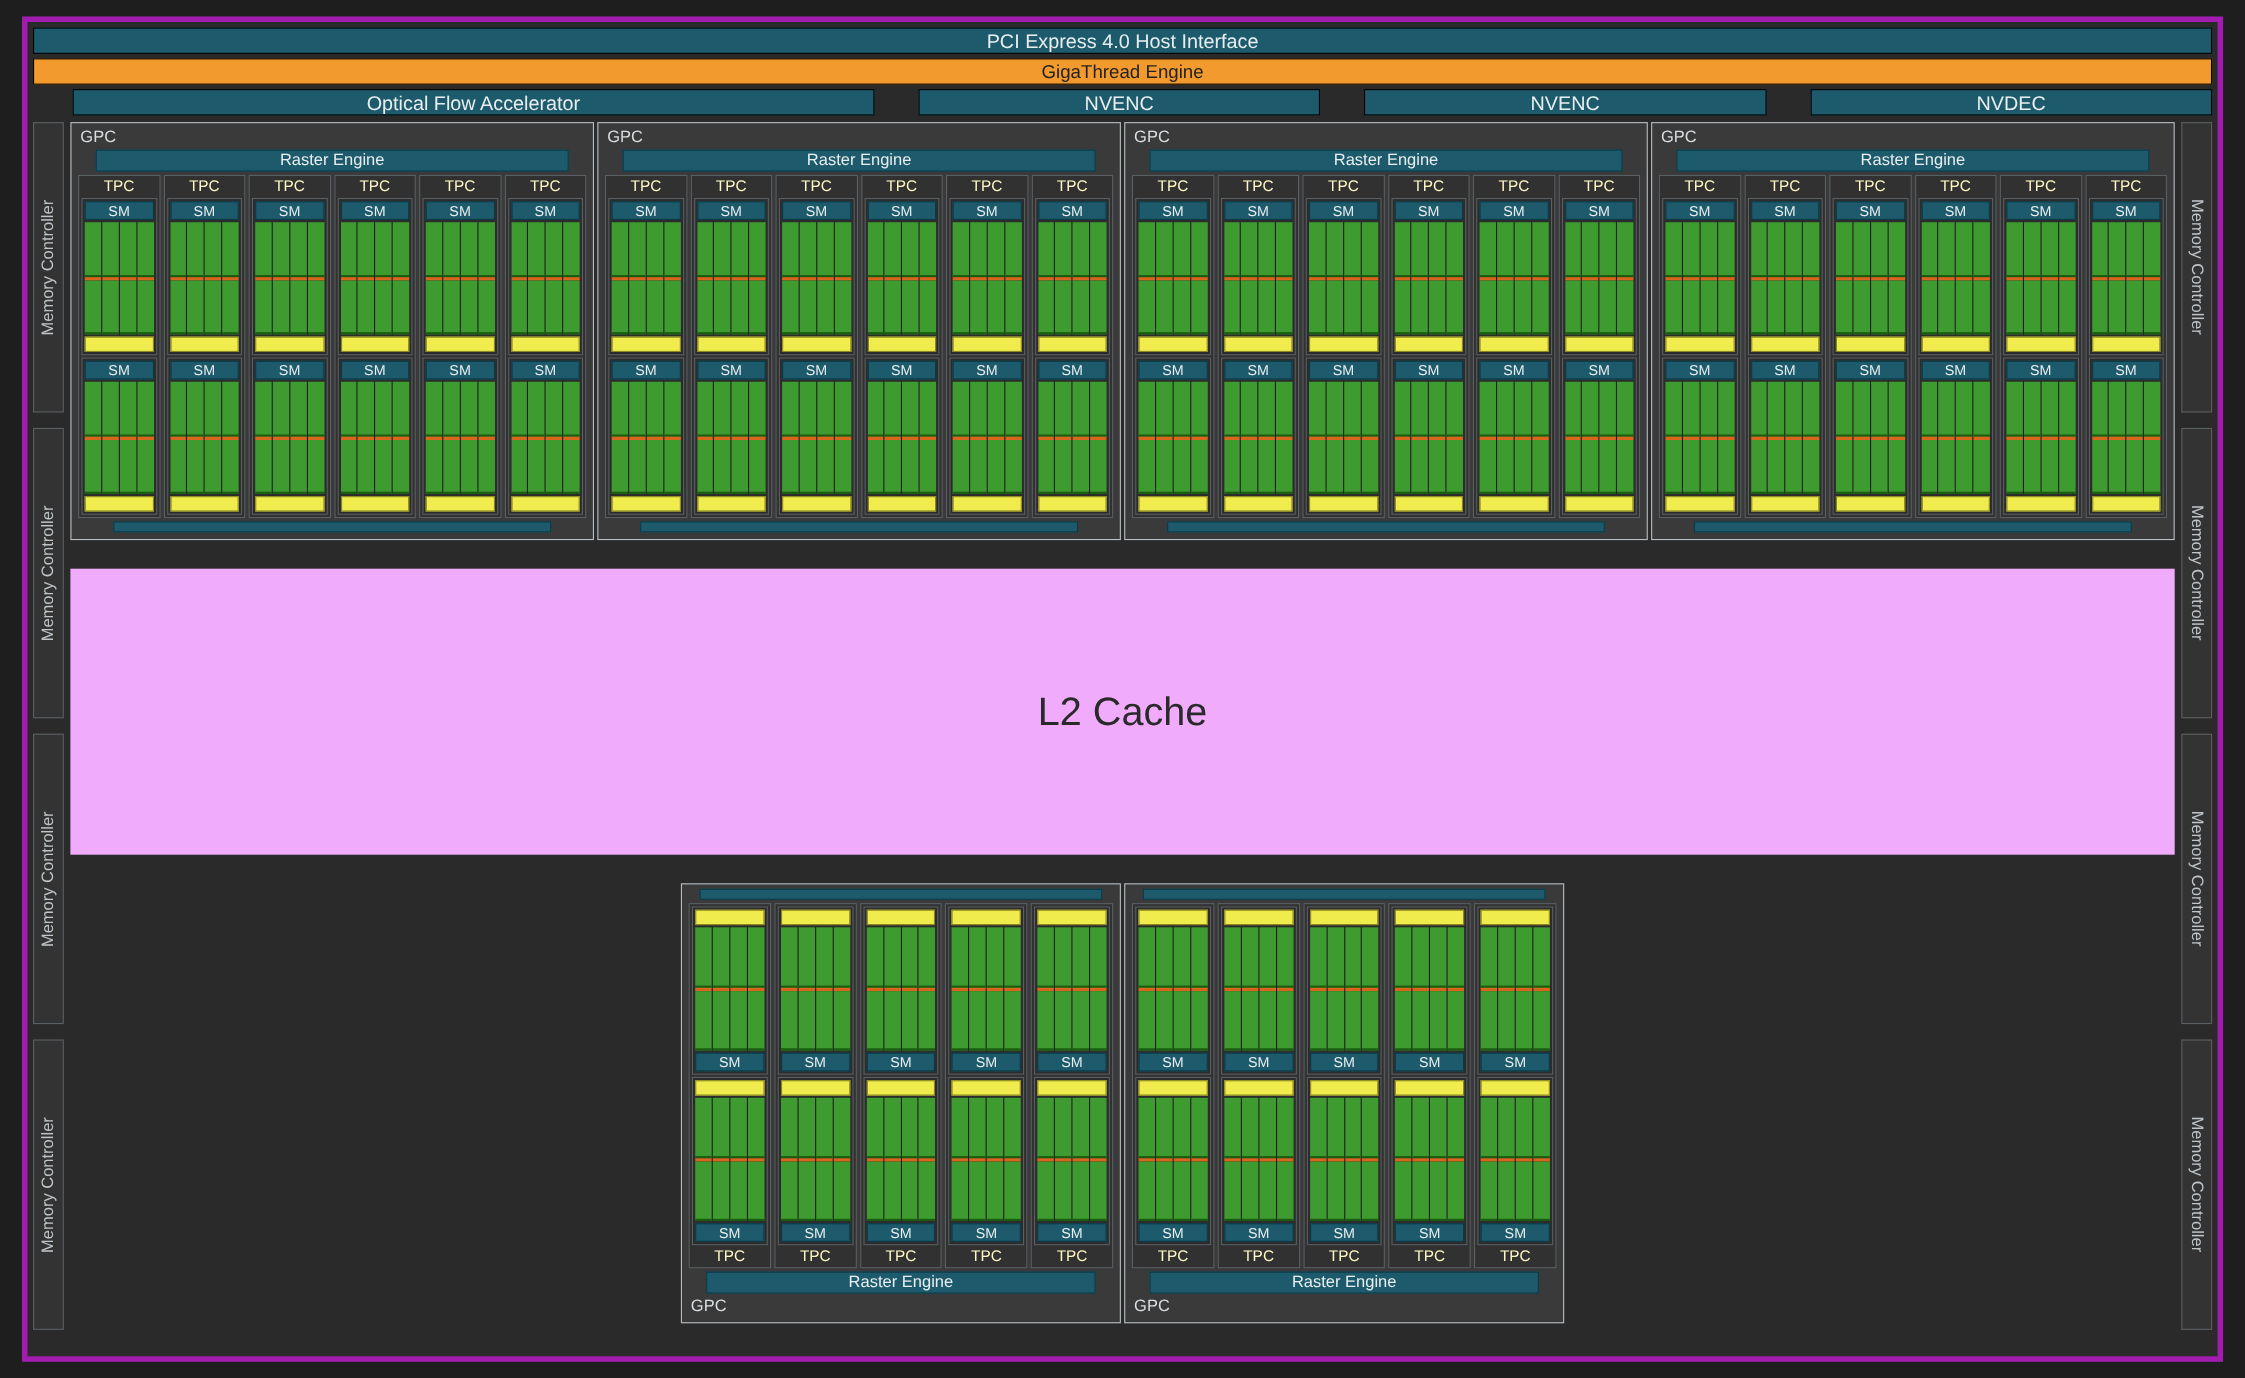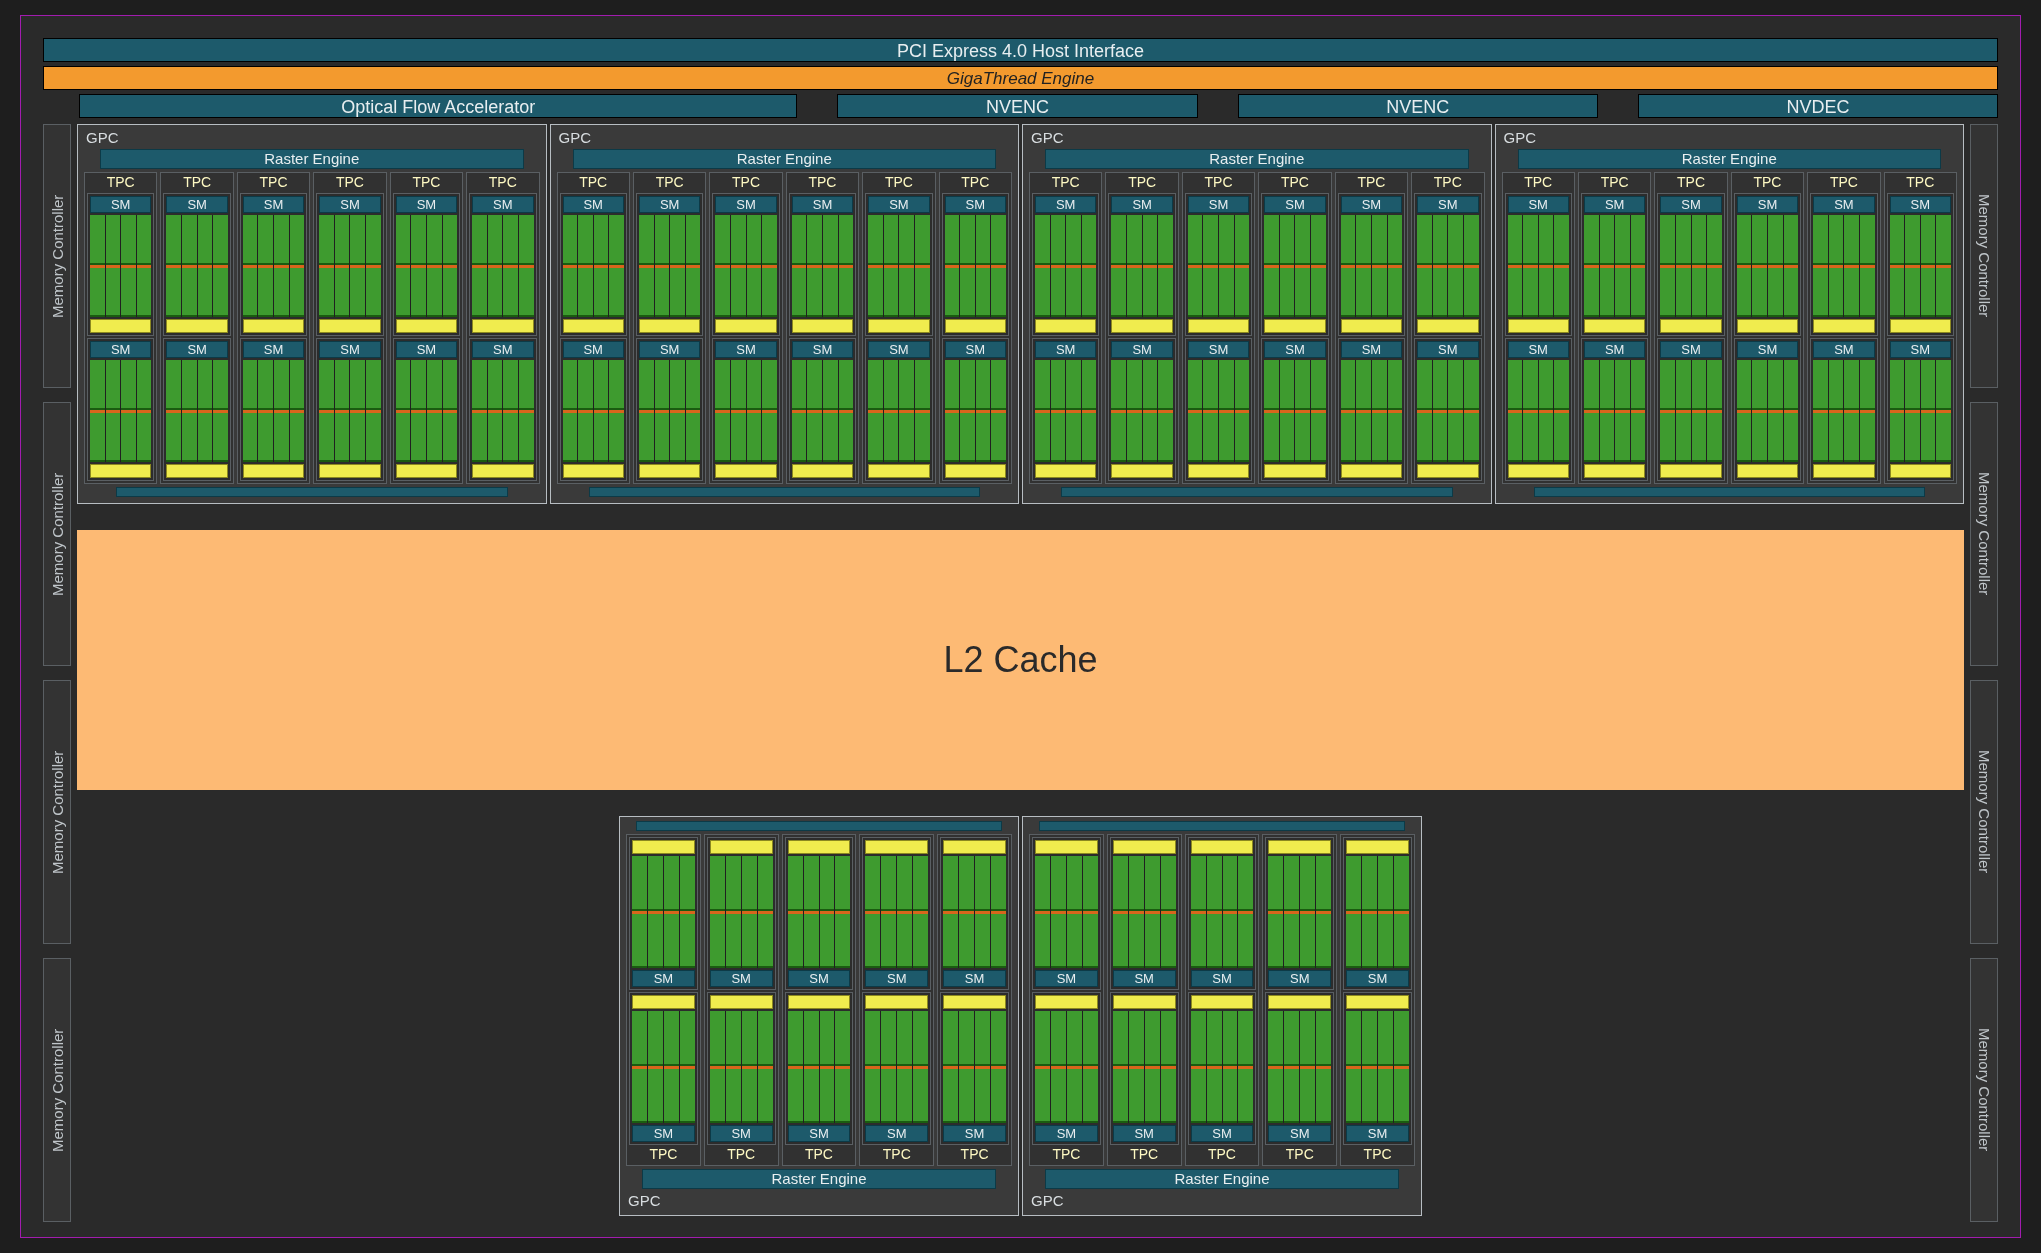--- a/index.html
+++ b/index.html
@@ -9,34 +9,34 @@
     color: #d8dde0;
     width: 2041px;
     height: 1253px;
     overflow: hidden;
     font-size: 14px;
   }
   .chip {
     position: absolute;
     left: 20px; top: 15px;
     width: 2001px; height: 1223px;
-    border: 1px solid #a21caf;
+    border: 5px solid #a21caf;
     background: #2a2a2a;
-    padding: 22px;
+    padding: 5px;
   }
   .bar {
     height: 24px;
     line-height: 24px;
     text-align: center;
     font-size: 18px;
     margin-bottom: 4px;
     border: 1px solid #000;
   }
   .teal { background: #1d5a6b; color: #e8eef0; }
-  .orange { background: #f39a2e; color: #222; font-size: 17px; font-style: italic; }
+  .orange { background: #f39a2e; color: #222; font-size: 17px; }
   .engines-row { display: flex; gap: 4px; margin-bottom: 6px; }
   .engines-row .bar { margin-bottom: 0; flex: 1; margin-left: 36px; }
 
   .body-row {
     display: flex;
     gap: 6px;
   }
   .memcol {
     width: 28px;
     display: flex;
@@ -176,21 +176,21 @@
     border: 1px solid #0c3a47;
     margin: 0 10px;
   }
 
   
   .gpc.flip { flex-direction: column-reverse; }
   .gpc.flip .tpc { flex-direction: column-reverse; }
   .gpc.flip .sm { flex-direction: column-reverse; }
 
   .l2 {
-    background: #fdba74;
+    background: #f0abfc;
     color: #2a2a2a;
     height: 260px;
     display: flex;
     align-items: center;
     justify-content: center;
     font-size: 36px;
   }
 </style>
 </head>
 <body>

